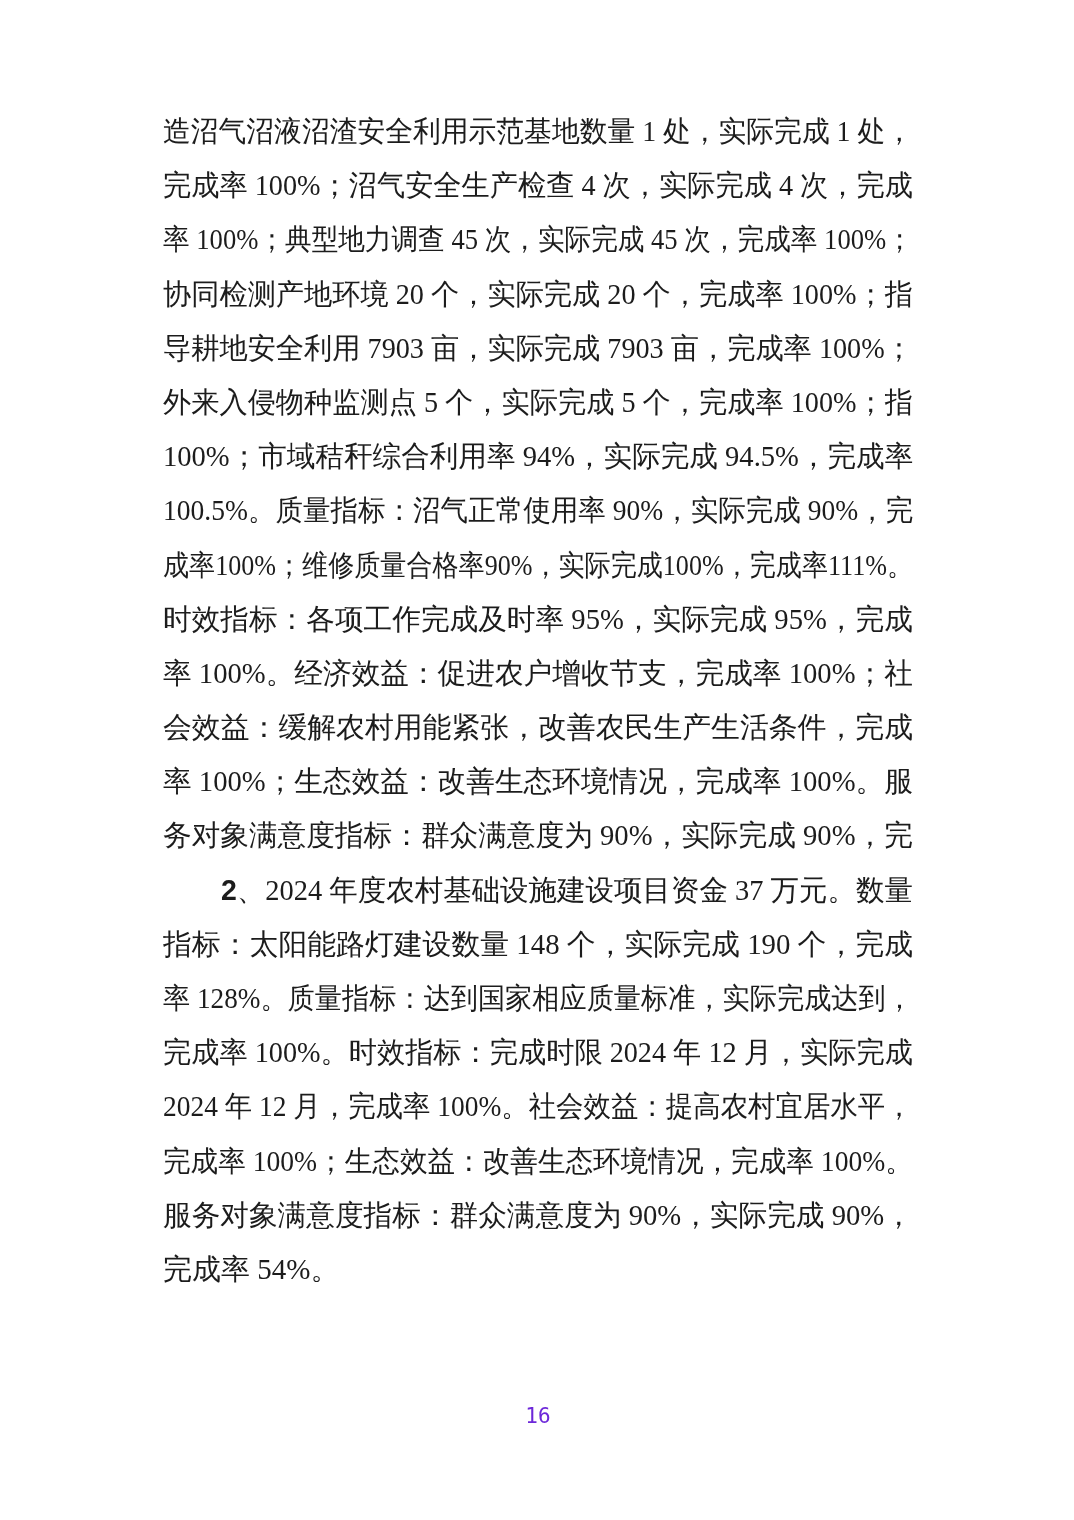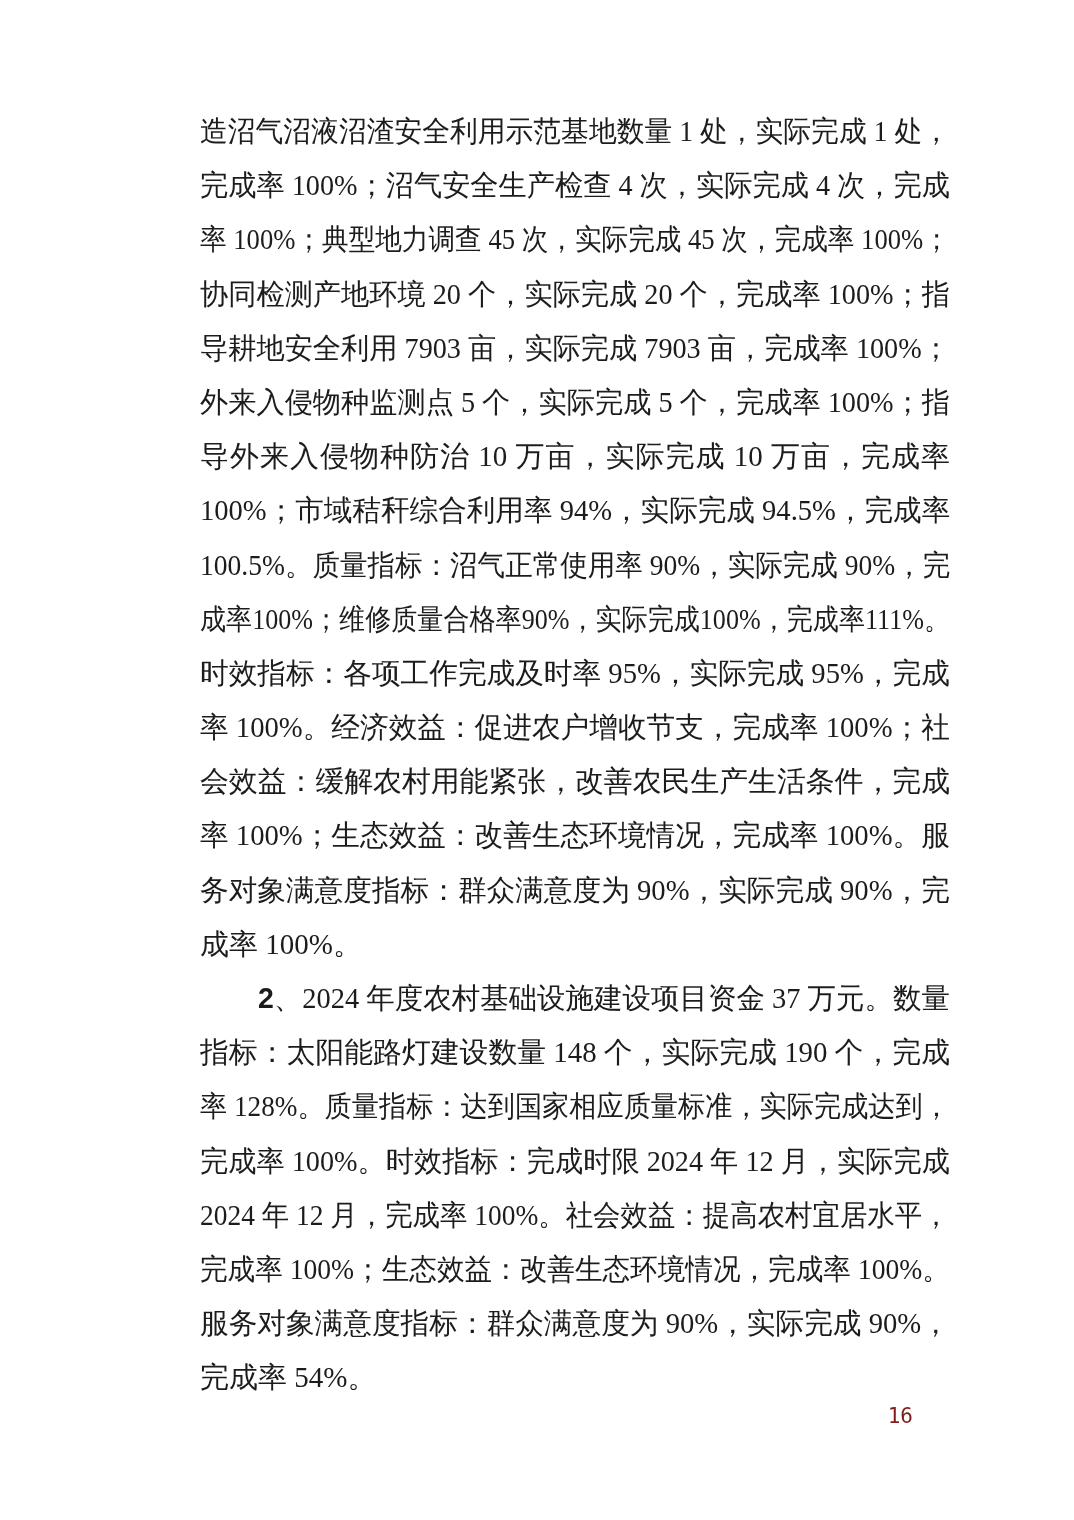--- a/index.html
+++ b/index.html
@@ -13,21 +13,20 @@
     height: 1520px;
     background: #ffffff;
     overflow: hidden;
     font-family: "Liberation Serif", serif;
   }
   .text-block {
     position: absolute;
     left: 163px;
     top: 104px;
     width: 750px;
-    margin-left: 37px;
   }
   .line {
     height: 54.2px;
     line-height: 54.2px;
     font-size: 29px;
     color: #1c1c1c;
     white-space: nowrap;
     text-align: justify;
     text-align-last: justify;
   }
@@ -42,48 +41,46 @@
     font-family: "Liberation Sans", sans-serif;
     font-weight: bold;
   }
   .page-number {
     position: absolute;
     top: 1402px;
     left: 163px;
     width: 750px;
     height: 28px;
     line-height: 28px;
-    text-align: right;
+    text-align: center;
     font-size: 21px;
-    color: #7f1d1d;
+    color: #6d28d9;
     font-family: "DejaVu Sans Mono", monospace;
   }
 </style>
 </head>
 <body>
 
 <div class="page">
   <div class="text-block">
 
     <div class="line" style="transform-origin: left center; transform: scaleX(0.957854);">造沼气沼液沼渣安全利用示范基地数量 1 处，实际完成 1 处，</div>
     <div class="line" style="transform-origin: left center; transform: scaleX(0.972763);">完成率 100%；沼气安全生产检查 4 次，实际完成 4 次，完成</div>
     <div class="line" style="transform-origin: left center; transform: scaleX(0.917993);">率 100%；典型地力调查 45 次，实际完成 45 次，完成率 100%；</div>
     <div class="line" style="transform-origin: left center; transform: scaleX(0.972763);">协同检测产地环境 20 个，实际完成 20 个，完成率 100%；指</div>
     <div class="line" style="transform-origin: left center; transform: scaleX(0.972763);">导耕地安全利用 7903 亩，实际完成 7903 亩，完成率 100%；</div>
     <div class="line" style="transform-origin: left center; transform: scaleX(0.972763);">外来入侵物种监测点 5 个，实际完成 5 个，完成率 100%；指</div>
-    <div class="line">导外来入侵物种防治 10 万亩，实际完成 10 万亩，完成率</div>
     <div class="line" style="transform-origin: left center; transform: scaleX(0.985545);">100%；市域秸秆综合利用率 94%，实际完成 94.5%，完成率</div>
     <div class="line" style="transform-origin: left center; transform: scaleX(0.949367);">100.5%。质量指标：沼气正常使用率 90%，实际完成 90%，完</div>
     <div class="line" style="transform-origin: left center; transform: scaleX(0.899281);">成率100%；维修质量合格率90%，实际完成100%，完成率111%。</div>
     <div class="line" style="transform-origin: left center; transform: scaleX(0.988142);">时效指标：各项工作完成及时率 95%，实际完成 95%，完成</div>
     <div class="line" style="transform-origin: left center; transform: scaleX(0.988142);">率 100%。经济效益：促进农户增收节支，完成率 100%；社</div>
     <div class="line" style="transform-origin: left center; transform: scaleX(0.994695);">会效益：缓解农村用能紧张，改善农民生产生活条件，完成</div>
     <div class="line" style="transform-origin: left center; transform: scaleX(0.988142);">率 100%；生态效益：改善生态环境情况，完成率 100%。服</div>
     <div class="line" style="transform-origin: left center; transform: scaleX(0.988142);">务对象满意度指标：群众满意度为 90%，实际完成 90%，完</div>
-    <div class="line plain">成率 100%。</div>
 
     <div class="line indent" style="transform-origin: left center; transform: scaleX(0.981675);"><span class="item-num">2</span><span>、2024 年度农村基础设施建设项目资金 37 万元。数量</span></div>
 
     <div class="line" style="transform-origin: left center; transform: scaleX(0.994695);">指标：太阳能路灯建设数量 148 个，实际完成 190 个，完成</div>
     <div class="line" style="transform-origin: left center; transform: scaleX(0.9375);">率 128%。质量指标：达到国家相应质量标准，实际完成达到，</div>
     <div class="line" style="transform-origin: left center; transform: scaleX(0.972763);">完成率 100%。时效指标：完成时限 2024 年 12 月，实际完成</div>
     <div class="line" style="transform-origin: left center; transform: scaleX(0.945776);">2024 年 12 月，完成率 100%。社会效益：提高农村宜居水平，</div>
     <div class="line" style="transform-origin: left center; transform: scaleX(0.951777);">完成率 100%；生态效益：改善生态环境情况，完成率 100%。</div>
     <div class="line" style="transform-origin: left center; transform: scaleX(0.988142);">服务对象满意度指标：群众满意度为 90%，实际完成 90%，</div>
     <div class="line plain">完成率 54%。</div>

